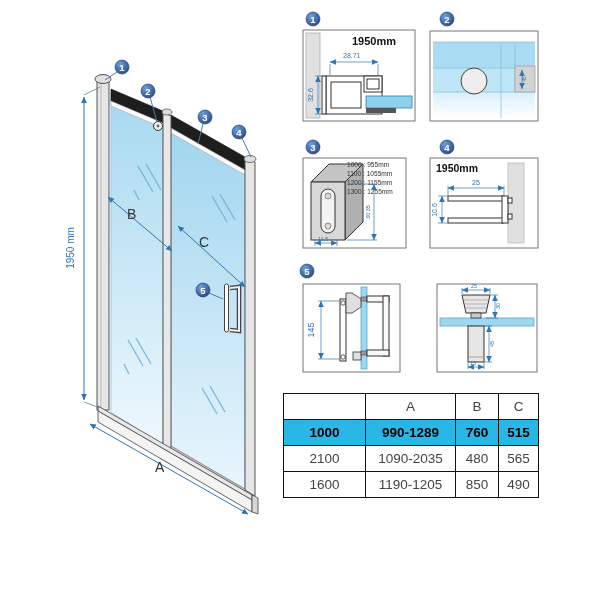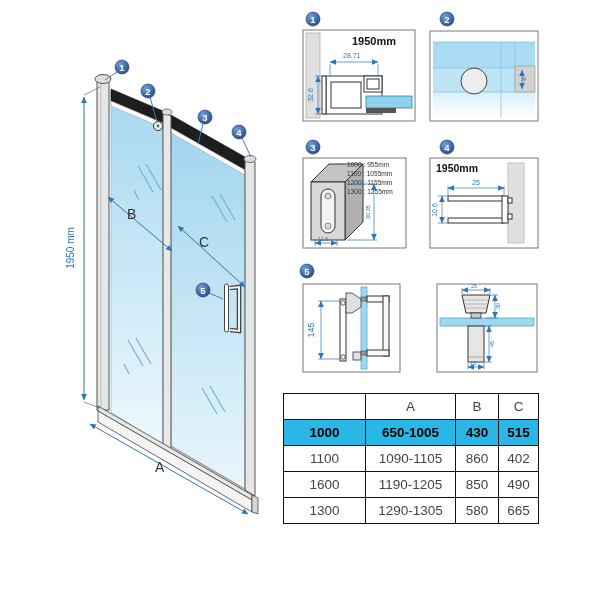--- a/index.html
+++ b/index.html
@@ -352,37 +352,31 @@
     <tr>
       <th></th>
       <th>A</th>
       <th>B</th>
       <th>C</th>
     </tr>
   </thead>
   <tbody>
     <tr class="hl">
       <td>1000</td>
-      <td>650-1005</td>
-      <td>430</td>
+      <td>990-1289</td>
+      <td>760</td>
       <td>515</td>
     </tr>
     <tr>
-      <td>1100</td>
-      <td>1090-1105</td>
-      <td>860</td>
-      <td>402</td>
+      <td>2100</td>
+      <td>1090-2035</td>
+      <td>480</td>
+      <td>565</td>
     </tr>
     <tr>
       <td>1600</td>
       <td>1190-1205</td>
       <td>850</td>
       <td>490</td>
     </tr>
-    <tr>
-      <td>1300</td>
-      <td>1290-1305</td>
-      <td>580</td>
-      <td>665</td>
-    </tr>
   </tbody>
 </table>
 </div>
 
 </body></html>

